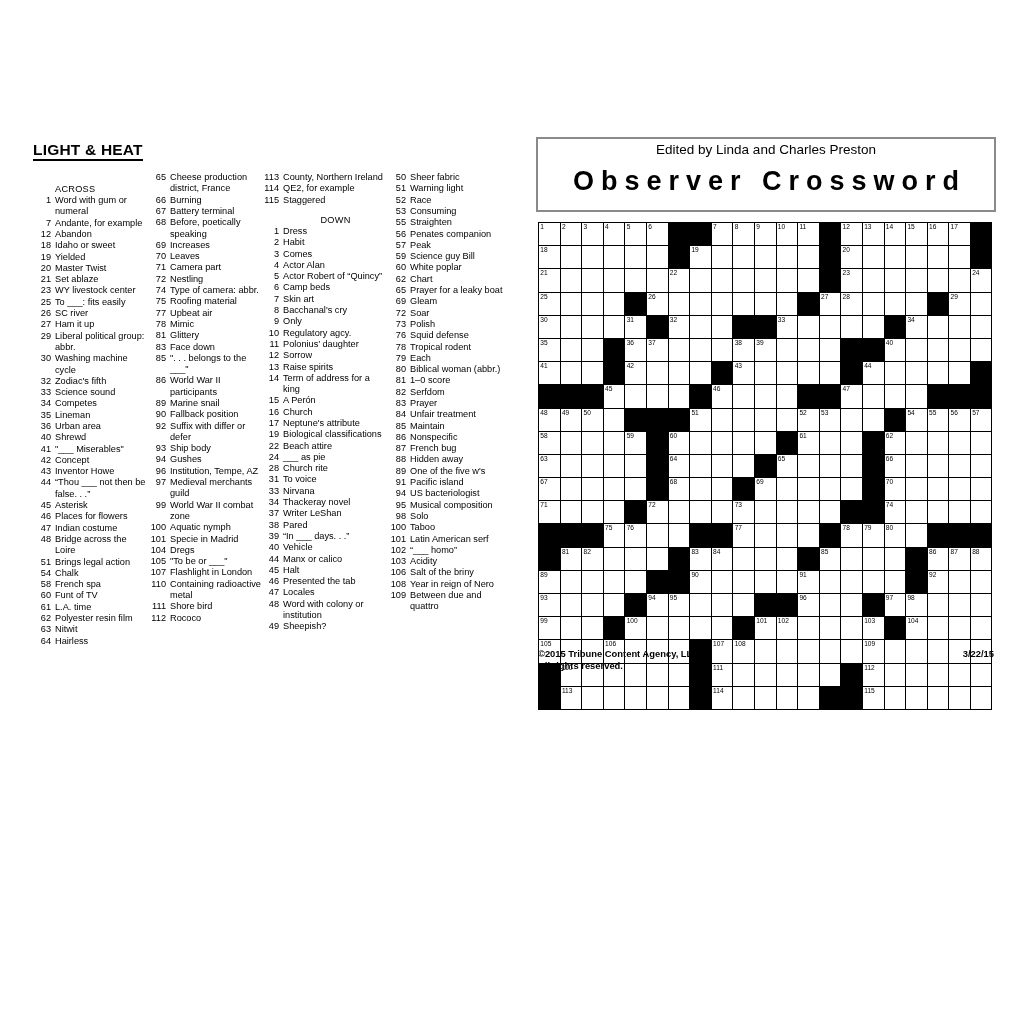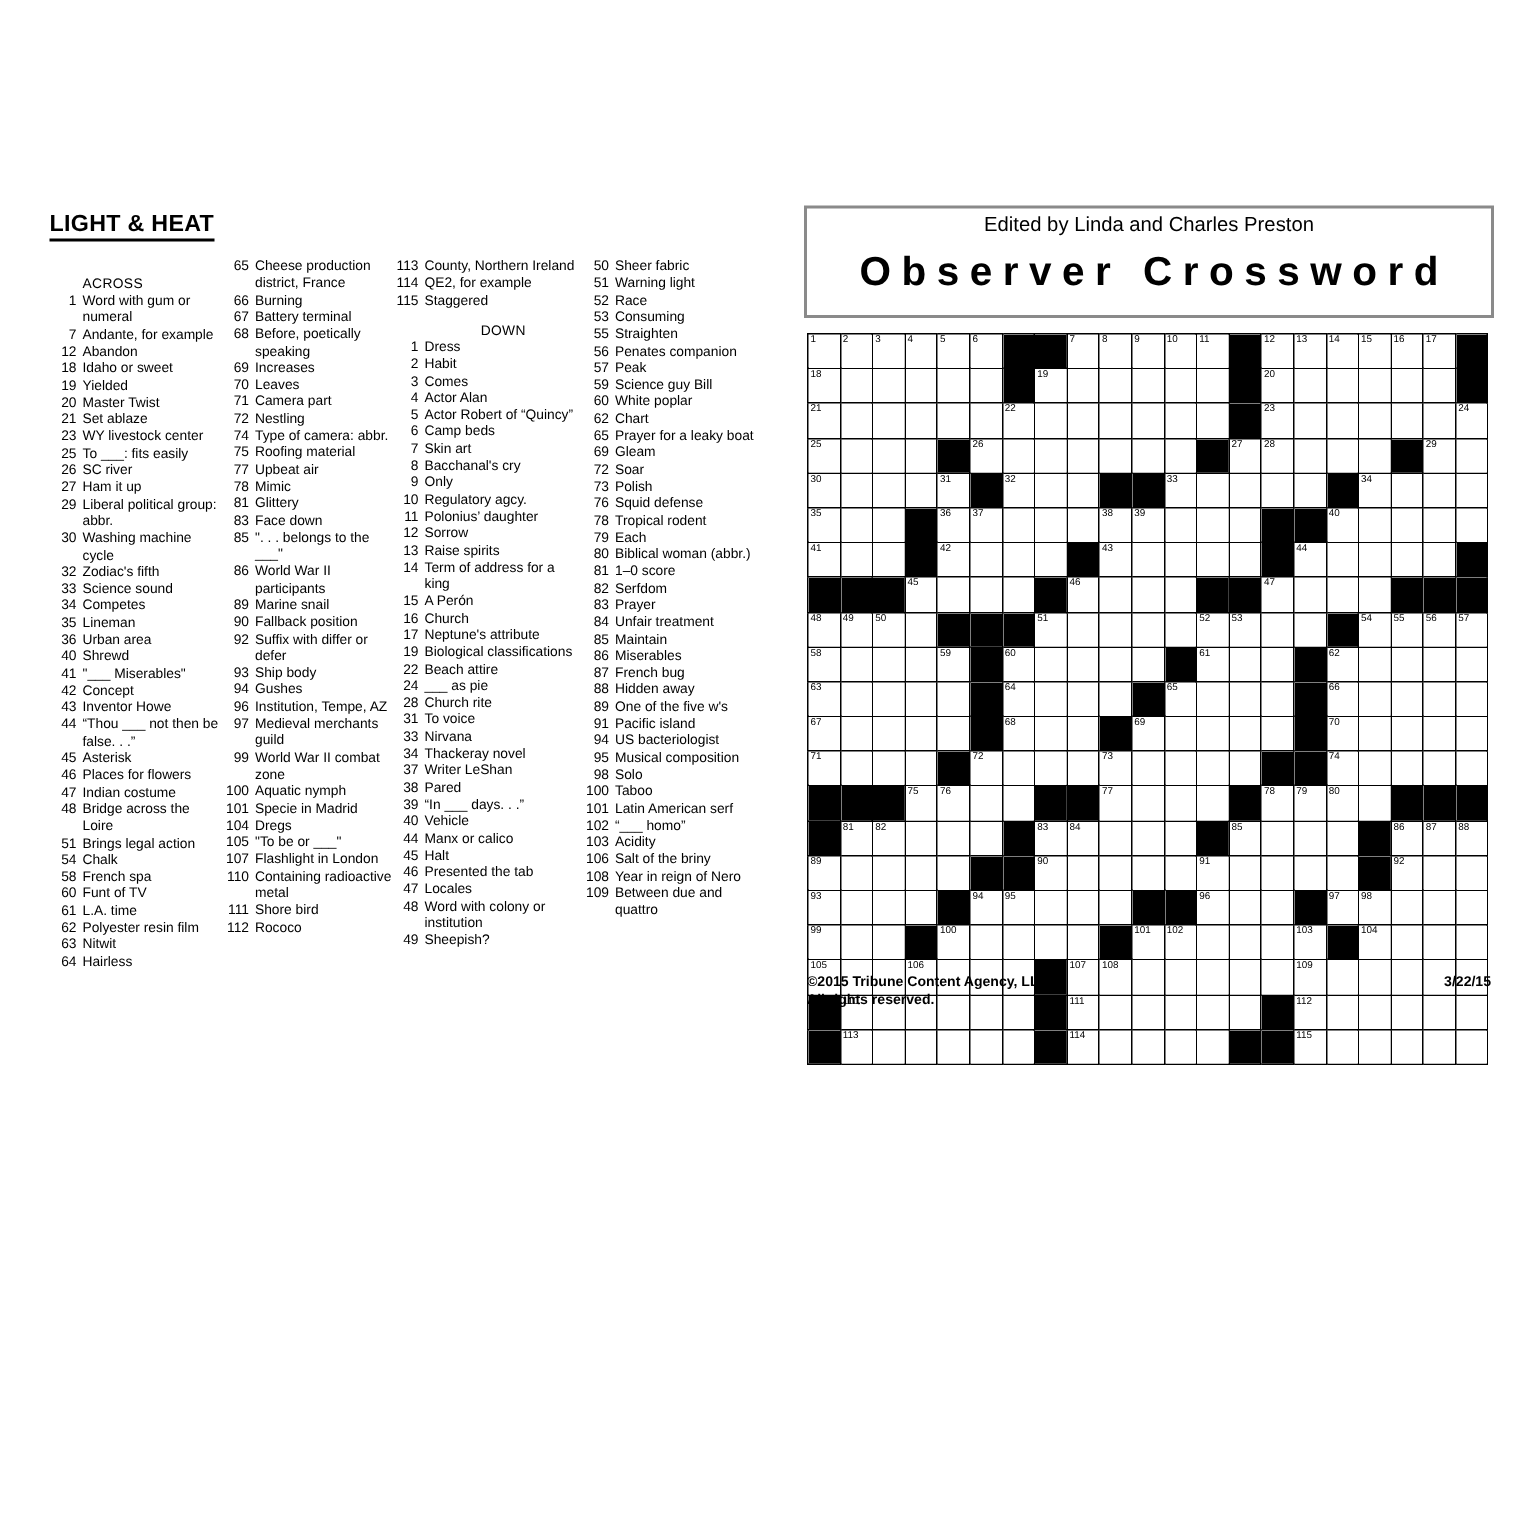--- a/index.html
+++ b/index.html
@@ -680,21 +680,21 @@
           <div class="clue">
             <span class="num">84</span>
             <span class="txt">Unfair treatment</span>
           </div>
           <div class="clue">
             <span class="num">85</span>
             <span class="txt">Maintain</span>
           </div>
           <div class="clue">
             <span class="num">86</span>
-            <span class="txt">Miserables</span>
+            <span class="txt">Nonspecific</span>
           </div>
           <div class="clue">
             <span class="num">87</span>
             <span class="txt">French bug</span>
           </div>
           <div class="clue">
             <span class="num">88</span>
             <span class="txt">Hidden away</span>
           </div>
           <div class="clue">

